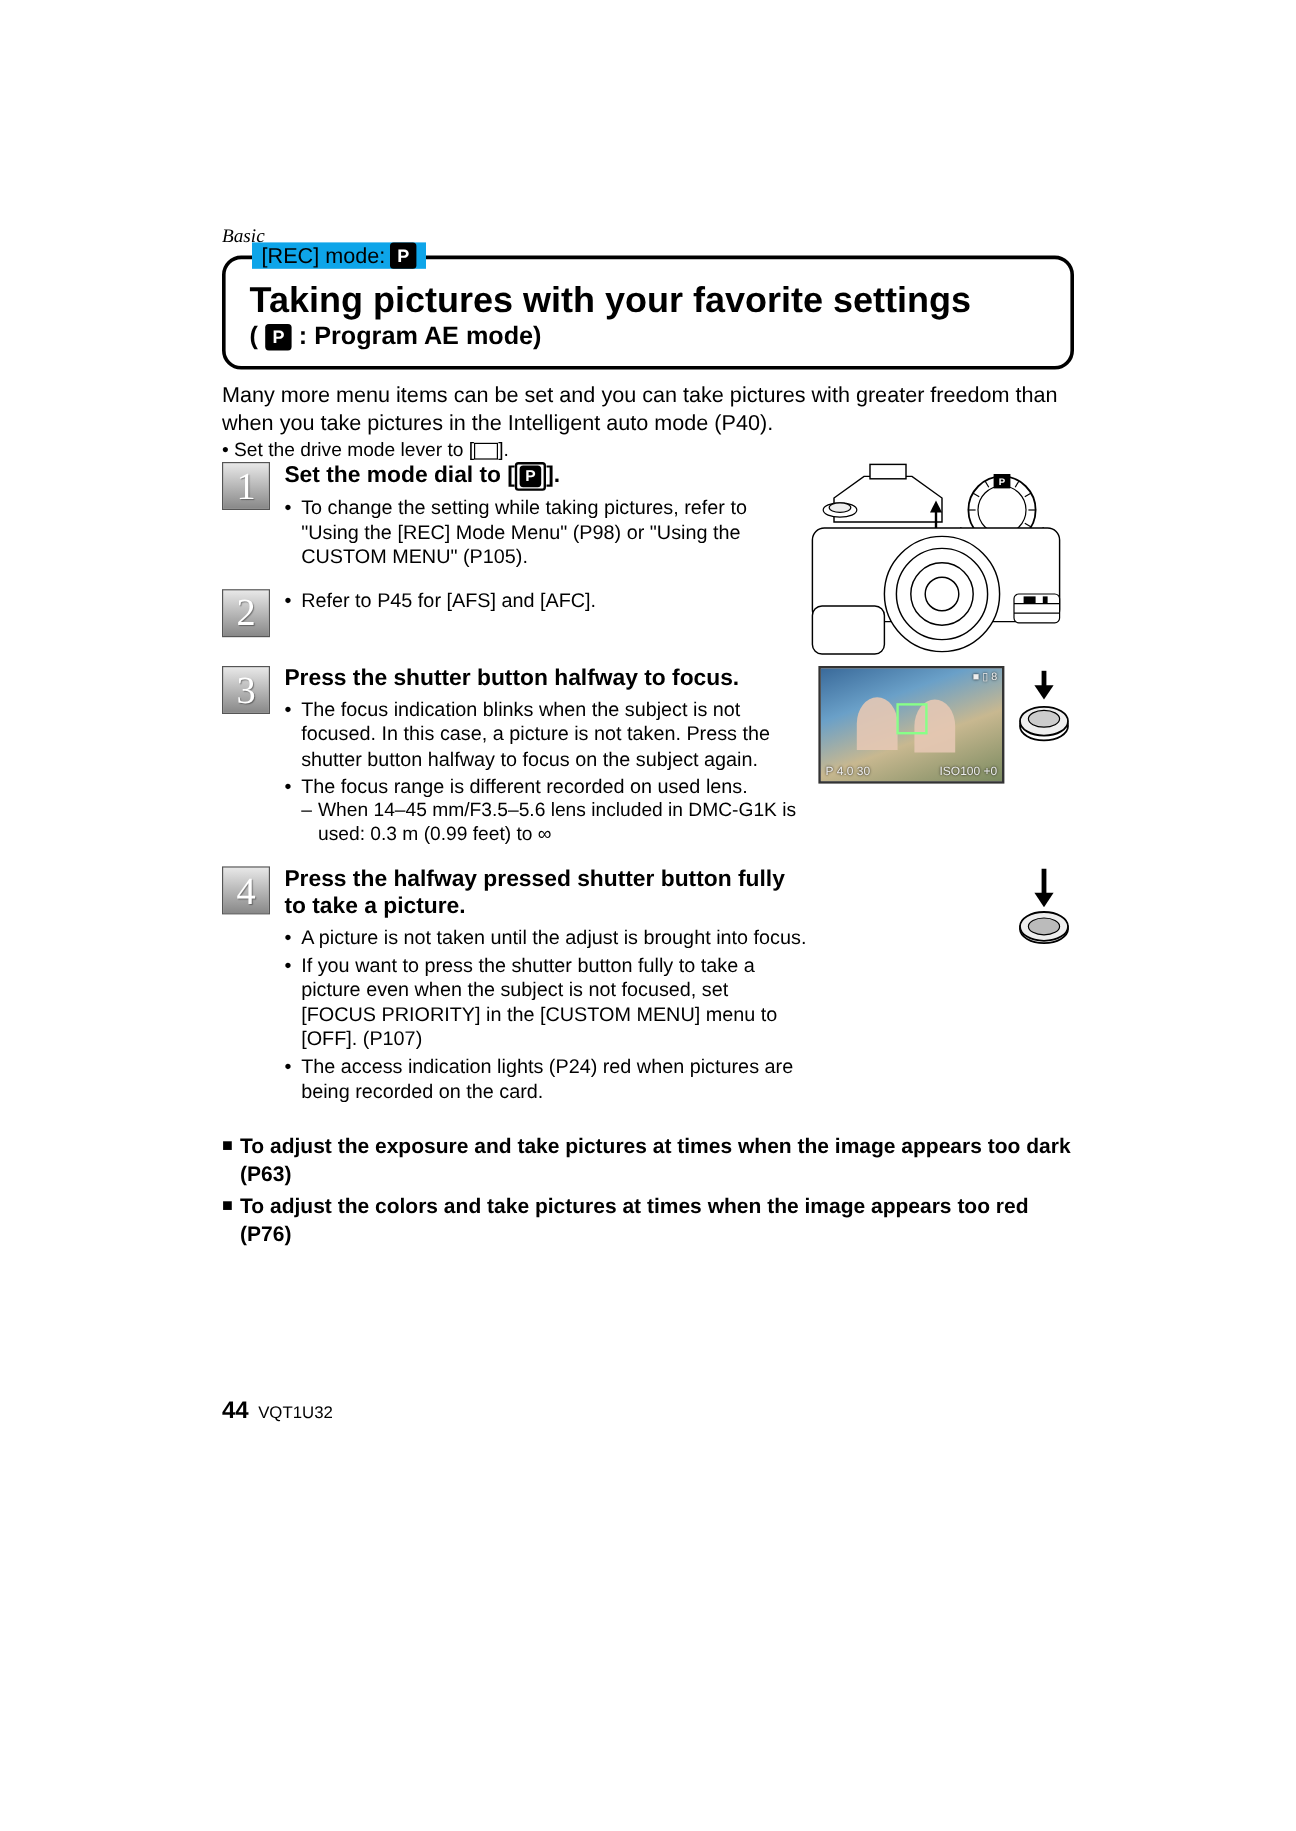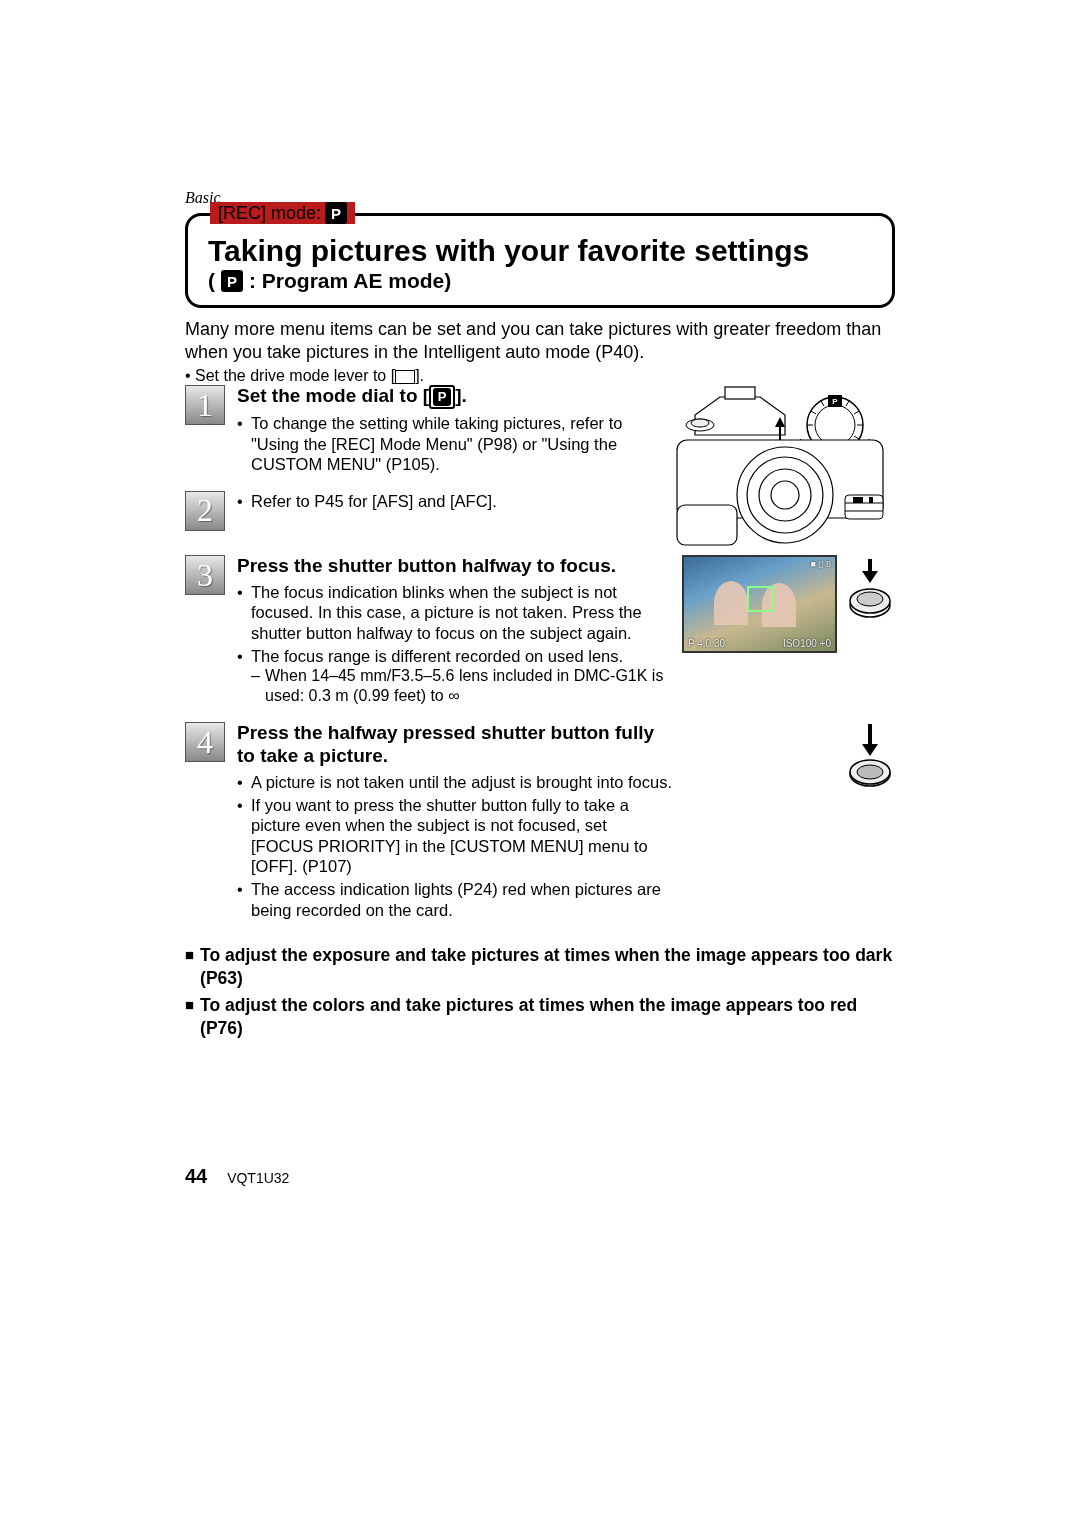--- a/index.html
+++ b/index.html
@@ -27,21 +27,21 @@
     border: 3px solid #000;
     border-radius: 16px;
     position: relative;
     padding: 18px 20px 12px 20px;
     margin-bottom: 10px;
   }
   .rec-tab {
     position: absolute;
     top: -14px;
     left: 22px;
-    background: #b91c1c;
+    background: #0ea5e9;
     padding: 0 8px;
     font-size: 18px;
     display: flex;
     align-items: center;
     gap: 4px;
   }
   .p-icon {
     display: inline-flex;
     width: 22px;
     height: 22px;
@@ -174,21 +174,21 @@
     flex: 0 0 auto;
     font-size: 15px;
     line-height: 1.5;
   }
   .footer {
     position: absolute;
     left: 185px;
     top: 1165px;
     font-size: 14px;
   }
-  .footer .pn { font-weight: bold; font-size: 20px; margin-right: 16px; }
+  .footer .pn { font-weight: bold; font-size: 20px; margin-right: 4px; }
   .lcd-preview {
     width: 155px;
     height: 98px;
     background: linear-gradient(160deg,#3a6a9a 0%, #6aa0c8 30%, #c8b890 60%, #7a8a60 100%);
     border: 2px solid #333;
     position: relative;
     overflow: hidden;
   }
   .lcd-preview .af {
     position:absolute; left:50%; top:45%;

